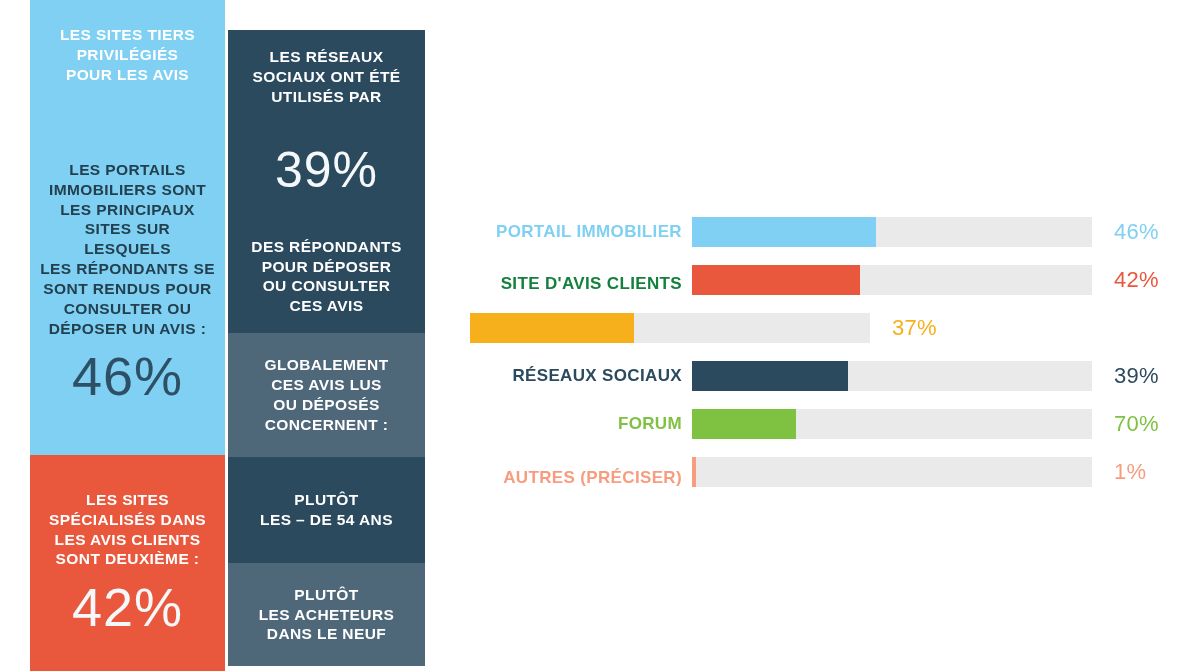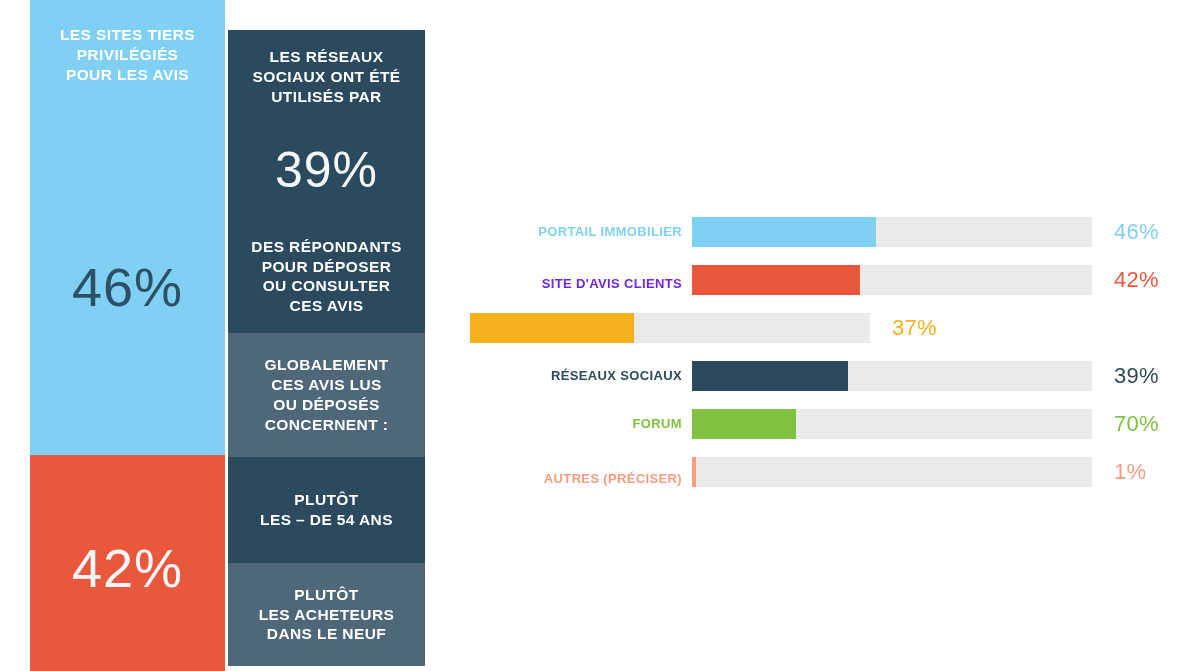--- a/index.html
+++ b/index.html
@@ -94,21 +94,21 @@
     height: 30px;
     display: flex;
     align-items: center;
   }
   .row-label {
     width: 222px;
     flex: 0 0 222px;
     text-align: right;
     padding-right: 10px;
     box-sizing: border-box;
-    font-size: 13px;
+    font-size: 17px;
     font-weight: 700;
     letter-spacing: 0.35px;
     line-height: 1.18;
     text-transform: uppercase;
   }
   .row-track {
     position: relative;
     width: 400px;
     flex: 0 0 400px;
     height: 30px;
@@ -134,24 +134,26 @@
 
 <div id="infographic-panel">
 
   <div class="panel-col" id="panel-col-left">
 
     <div class="panel-block bg-skyblue" id="blk-sites-tiers" style="top:0; height:110px;">
       <p class="block-heading tx-white">LES SITES TIERS<br>PRIVILÉGIÉS<br>POUR LES AVIS</p>
     </div>
 
     <div class="panel-block bg-skyblue" id="blk-portails" style="top:110px; height:345px;">
+      <p class="block-heading tx-navy">LES PORTAILS<br>IMMOBILIERS SONT<br>LES PRINCIPAUX<br>SITES SUR LESQUELS<br>LES RÉPONDANTS SE<br>SONT RENDUS POUR<br>CONSULTER OU<br>DÉPOSER UN AVIS :</p>
       <p class="block-stat tx-navy-soft">46%</p>
     </div>
 
     <div class="panel-block bg-orange" id="blk-avis-clients" style="top:455px; height:216px;">
+      <p class="block-heading tx-white">LES SITES<br>SPÉCIALISÉS DANS<br>LES AVIS CLIENTS<br>SONT DEUXIÈME :</p>
       <p class="block-stat tx-white-soft">42%</p>
     </div>
 
   </div>
 
   <div class="panel-col" id="panel-col-right">
 
     <div class="panel-block bg-navy" id="blk-reseaux" style="top:30px; height:303px;gap:32px;">
       <p class="block-heading tx-white">LES RÉSEAUX<br>SOCIAUX ONT ÉTÉ<br>UTILISÉS PAR</p>
       <p class="block-stat inline tx-white-soft">39%</p>
@@ -177,21 +179,21 @@
 
   <div class="chart-row" style="top:17px;">
     <div class="row-label" style="color: rgb(127, 208, 242);">PORTAIL IMMOBILIER</div>
     <div class="row-track" style="background: rgb(234, 234, 234);">
       <div class="row-fill" style="width: 46%; background: rgb(127, 208, 242);"></div>
     </div>
     <div class="row-value" style="color: rgb(127, 208, 242);">46%</div>
   </div>
 
   <div class="chart-row" style="top:65px;">
-    <div class="row-label" style="color: #6d28d9; margin-top: 8px;">SITE D'AVIS CLIENTS</div>
+    <div class="row-label" style="color: #15803d; margin-top: 8px;">SITE D'AVIS CLIENTS</div>
     <div class="row-track" style="background: rgb(234, 234, 234);">
       <div class="row-fill" style="width: 42%; background: rgb(233, 88, 60);"></div>
     </div>
     <div class="row-value" style="color: rgb(233, 88, 60);">42%</div>
   </div>
 
   <div class="chart-row" style="top:113px;">
     <div class="row-track" style="background: rgb(234, 234, 234);">
       <div class="row-fill" style="width: 41%; background: rgb(245, 176, 27);"></div>
     </div>

